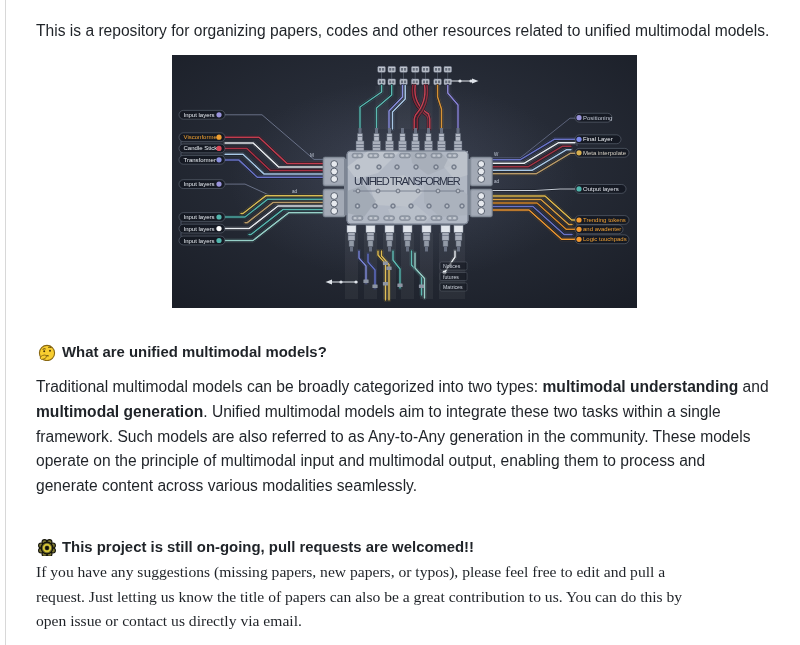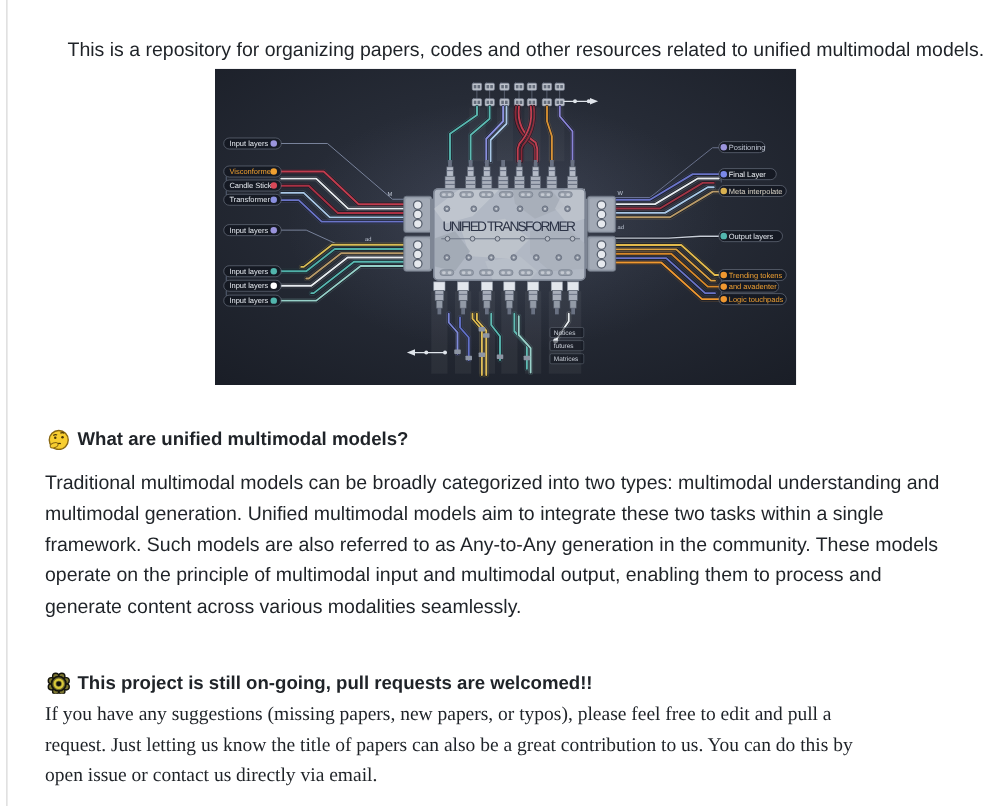--- a/index.html
+++ b/index.html
@@ -1,26 +1,26 @@
 <!DOCTYPE html>
 <html><head>
 <meta charset="utf-8">
 <style>
 html,body{margin:0;padding:0;background:#fff;}
 body{width:800px;height:645px;position:relative;font-family:"Liberation Sans",sans-serif;color:#1f2328;overflow:hidden;}
 .p{position:absolute;left:36px;font-size:15.6px;line-height:24.7px;letter-spacing:0px;}
 .h{position:absolute;left:36px;font-size:14.9px;font-weight:700;line-height:24.7px;text-align:right;}
 .h .emo{display:inline-block;width:20px;height:20px;vertical-align:-4px;margin-right:6px;}
-b{font-weight:400;}
+b{font-weight:700;}
 </style>
 </head>
 <body>
 <div style="position:absolute;left:5px;top:0;width:1px;height:645px;background:#d8d8d8"></div>
 
-<div class="p" style="top:29px;margin-left:18px;">This is a repository for organizing papers, codes and other resources related to unified multimodal models.</div>
+<div class="p" style="top:19px;">This is a repository for organizing papers, codes and other resources related to unified multimodal models.</div>
 
 <div style="position:absolute;left:172px;top:55px;width:465px;height:324px;">
 <svg width="465" height="253" viewBox="0 0 465 253">
 <defs>
 <radialGradient id="bg" cx="50%" cy="42%" r="75%">
 <stop offset="0%" stop-color="#313643"></stop>
 <stop offset="45%" stop-color="#262b36"></stop>
 <stop offset="100%" stop-color="#1a1e27"></stop>
 </radialGradient>
 <radialGradient id="halo" cx="50%" cy="50%" r="50%">

